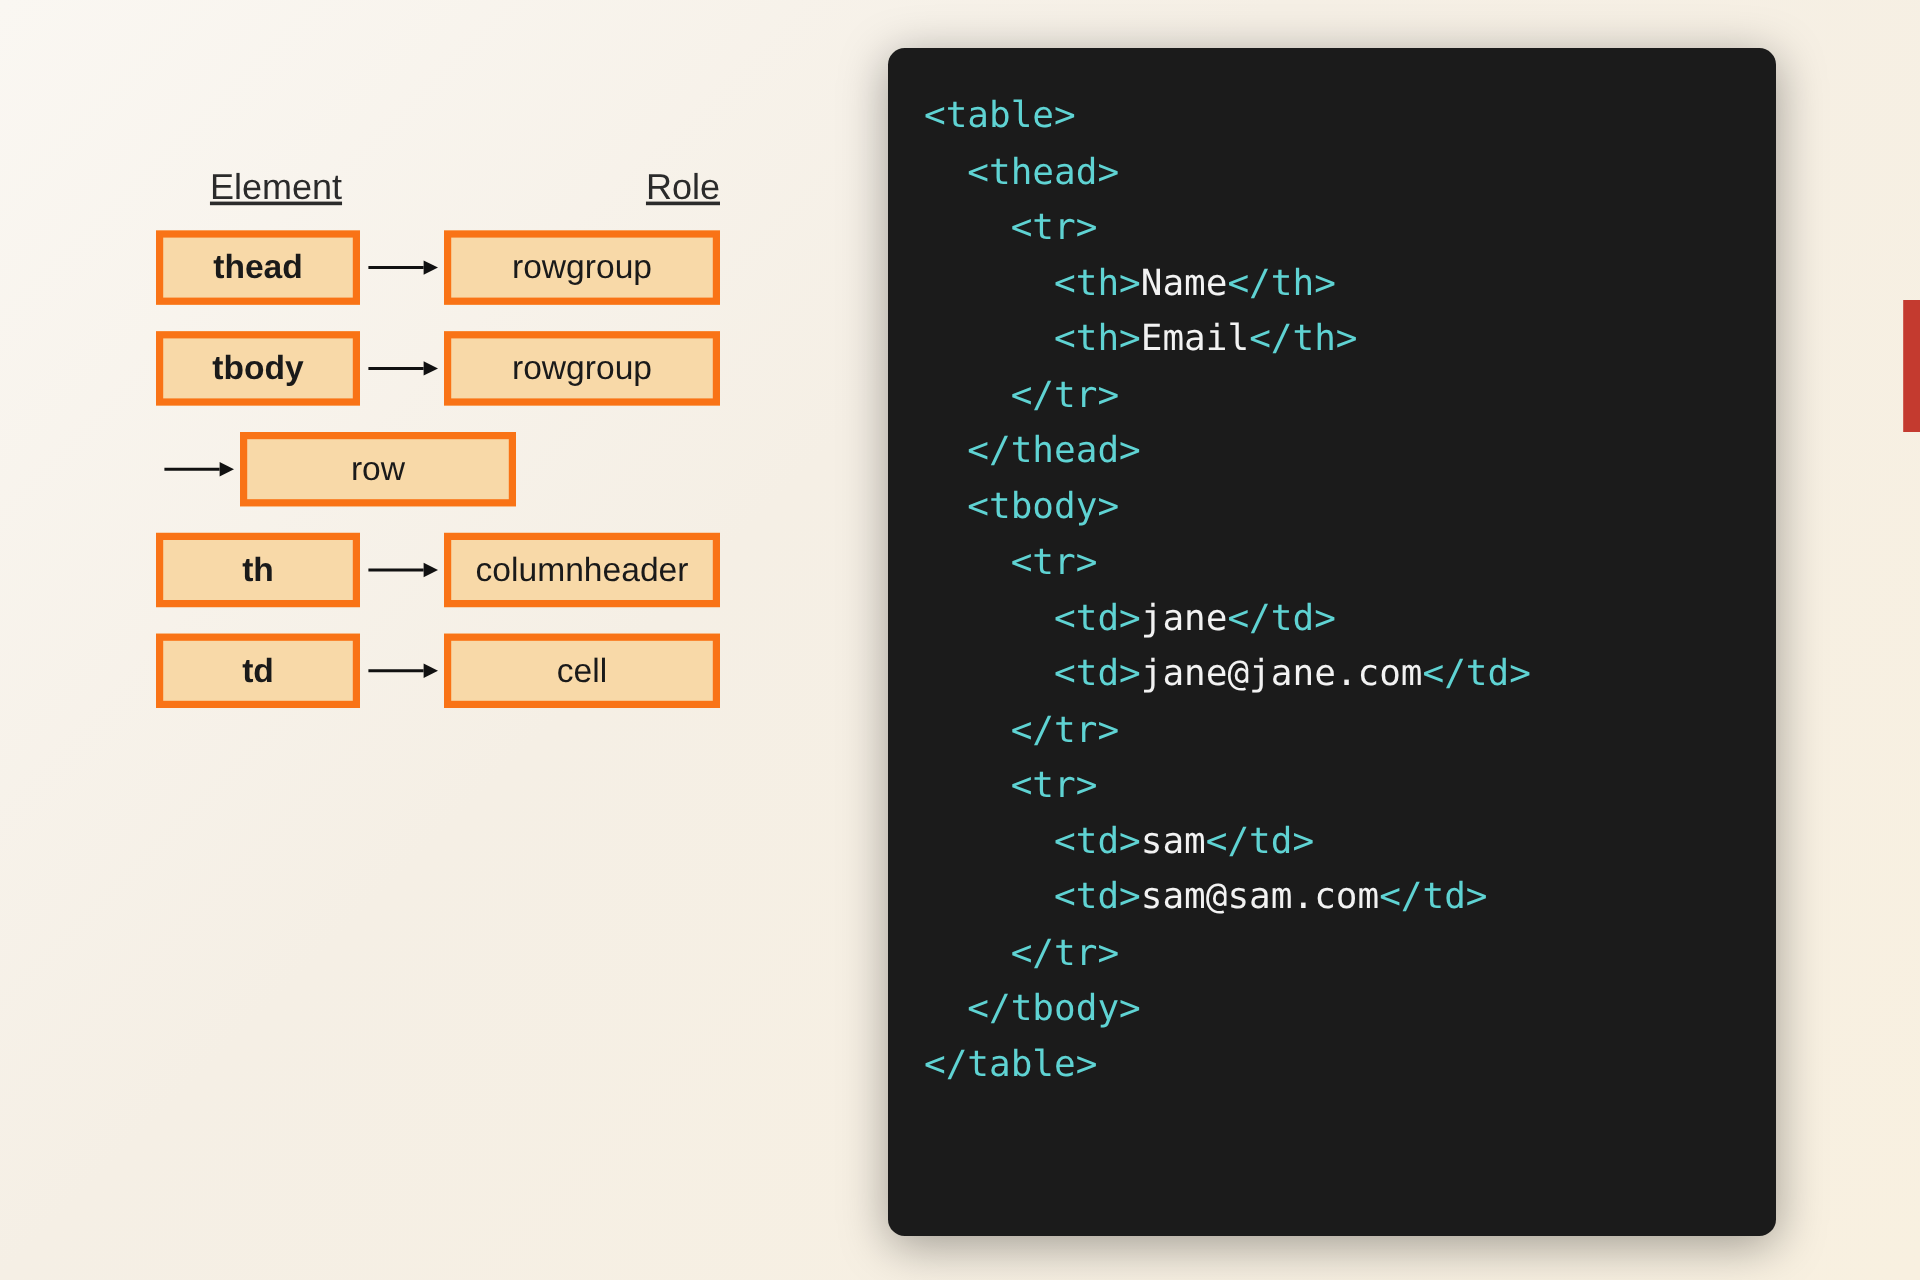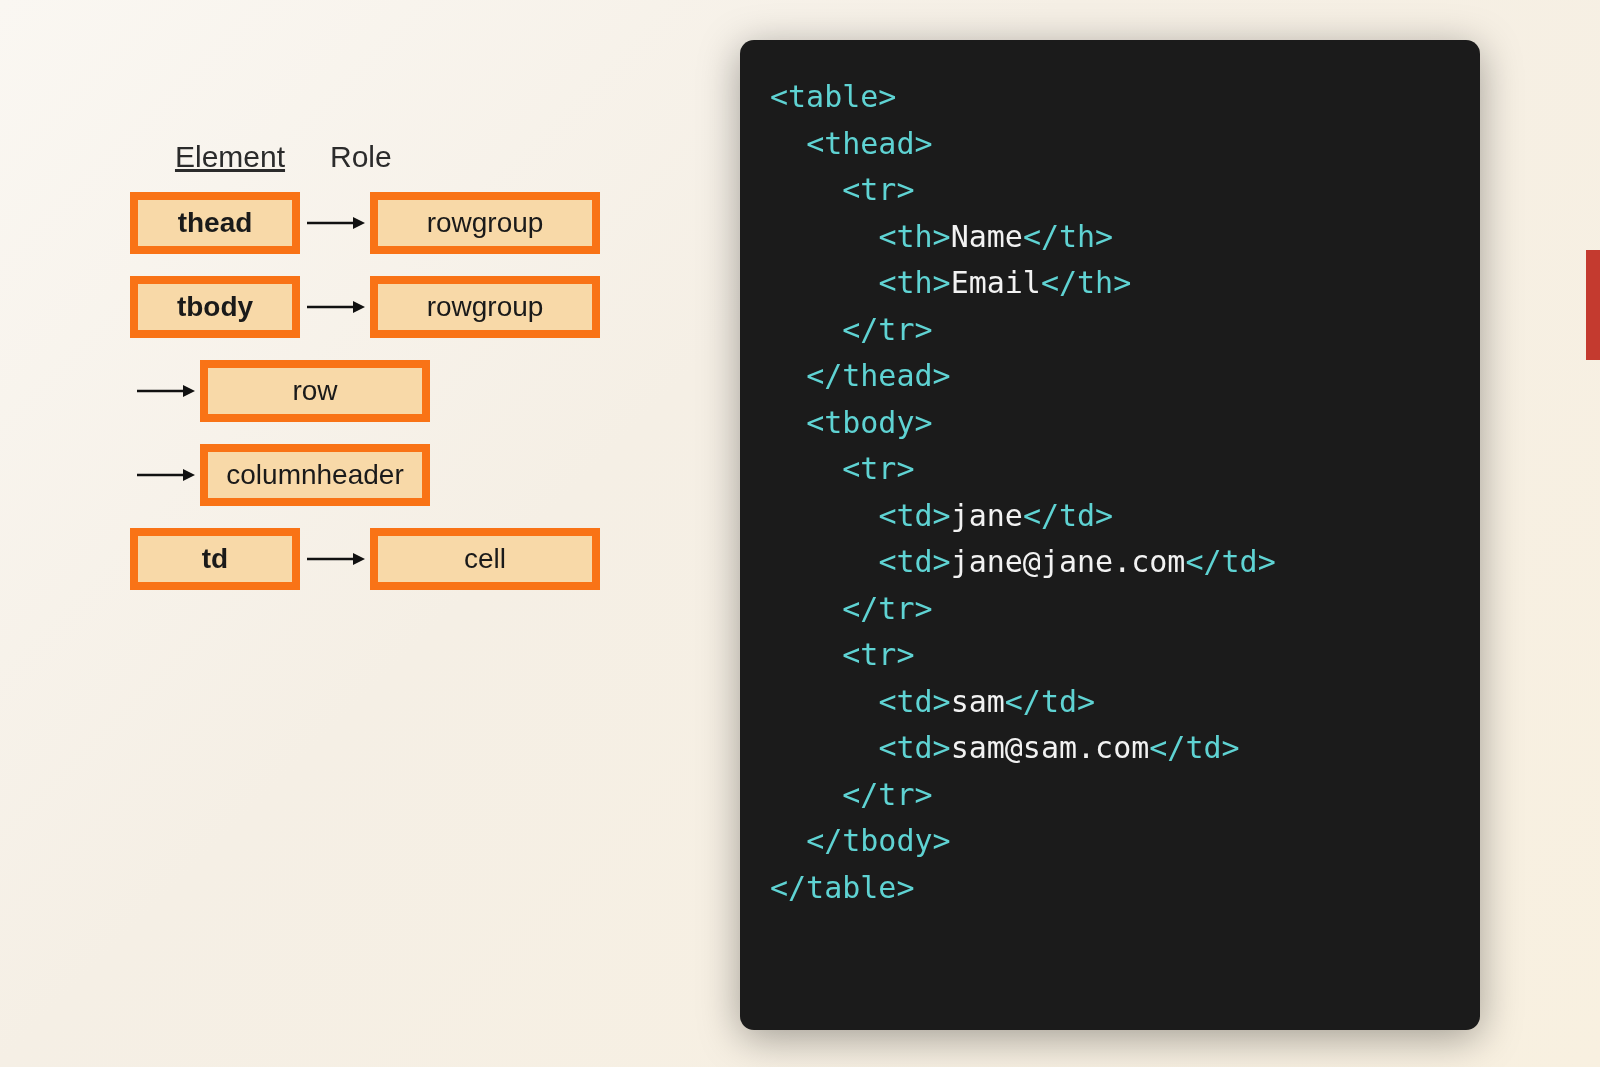--- a/index.html
+++ b/index.html
@@ -22,30 +22,30 @@
   .col-headers {
     display: flex;
     margin-bottom: 18px;
   }
   .col-headers .hdr {
     font-size: 30px;
     color: #2b2b2b;
     font-weight: 400;
   }
   .hdr-element { width: 200px; text-align: center; text-decoration: underline; }
-  .hdr-role    { flex: 1; text-align: left; }
+  .hdr-role    { flex: 1; text-align: right; text-decoration: underline; }
 
   .map-row {
     display: flex;
     align-items: center;
     margin-bottom: 22px;
   }
   .box {
     background: #f8d9a8;
-    border: 8px solid #f97316;
+    border: 6px solid #f97316;
     height: 62px;
     display: flex;
     align-items: center;
     justify-content: center;
     font-size: 28px;
     font-weight: 700;
     color: #1a1a1a;
   }
   .box-element { width: 170px; }
   .box-role    { width: 230px; font-weight: 400; }
@@ -125,20 +125,21 @@
       <div class="map-row">
         <div class="arrow">
 <svg viewBox="0 0 60 20">
   <line x1="2" y1="10" x2="48" y2="10"></line>
   <polygon class="head" points="48,4 60,10 48,16"></polygon>
 </svg>
         </div>
         <div class="box box-role">row</div>
       </div>
       <div class="map-row">
+        <div class="box box-element">th</div>
         <div class="arrow">
 <svg viewBox="0 0 60 20">
   <line x1="2" y1="10" x2="48" y2="10"></line>
   <polygon class="head" points="48,4 60,10 48,16"></polygon>
 </svg>
         </div>
         <div class="box box-role">columnheader</div>
       </div>
       <div class="map-row">
         <div class="box box-element">td</div>

